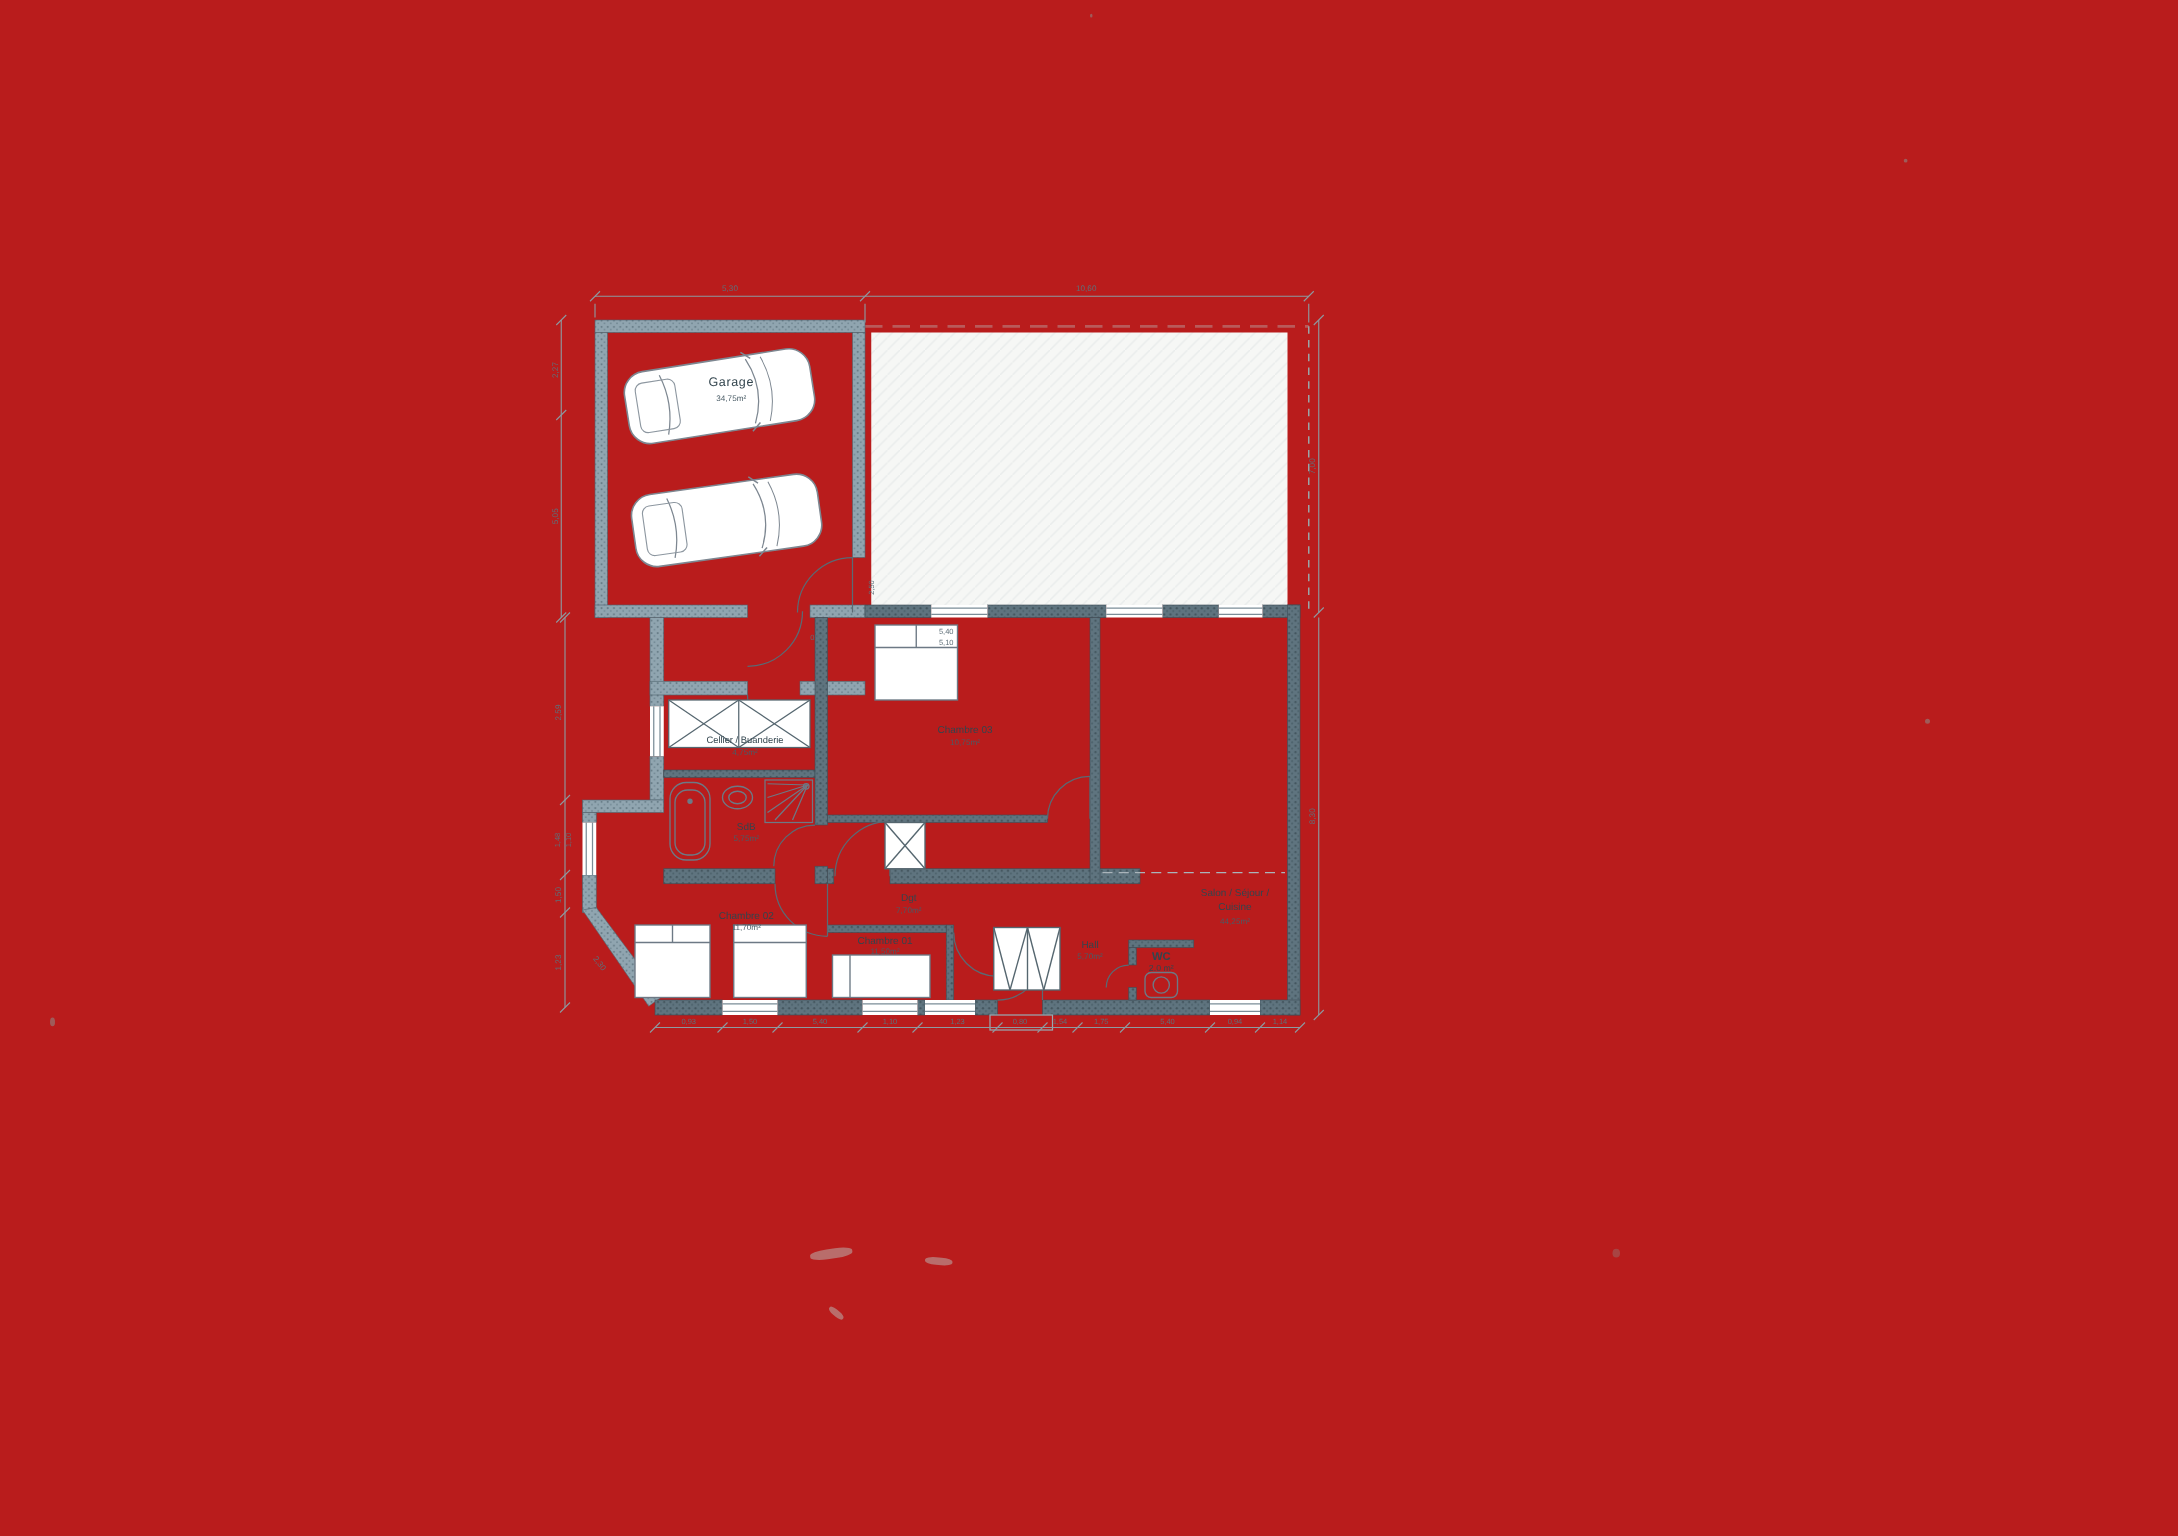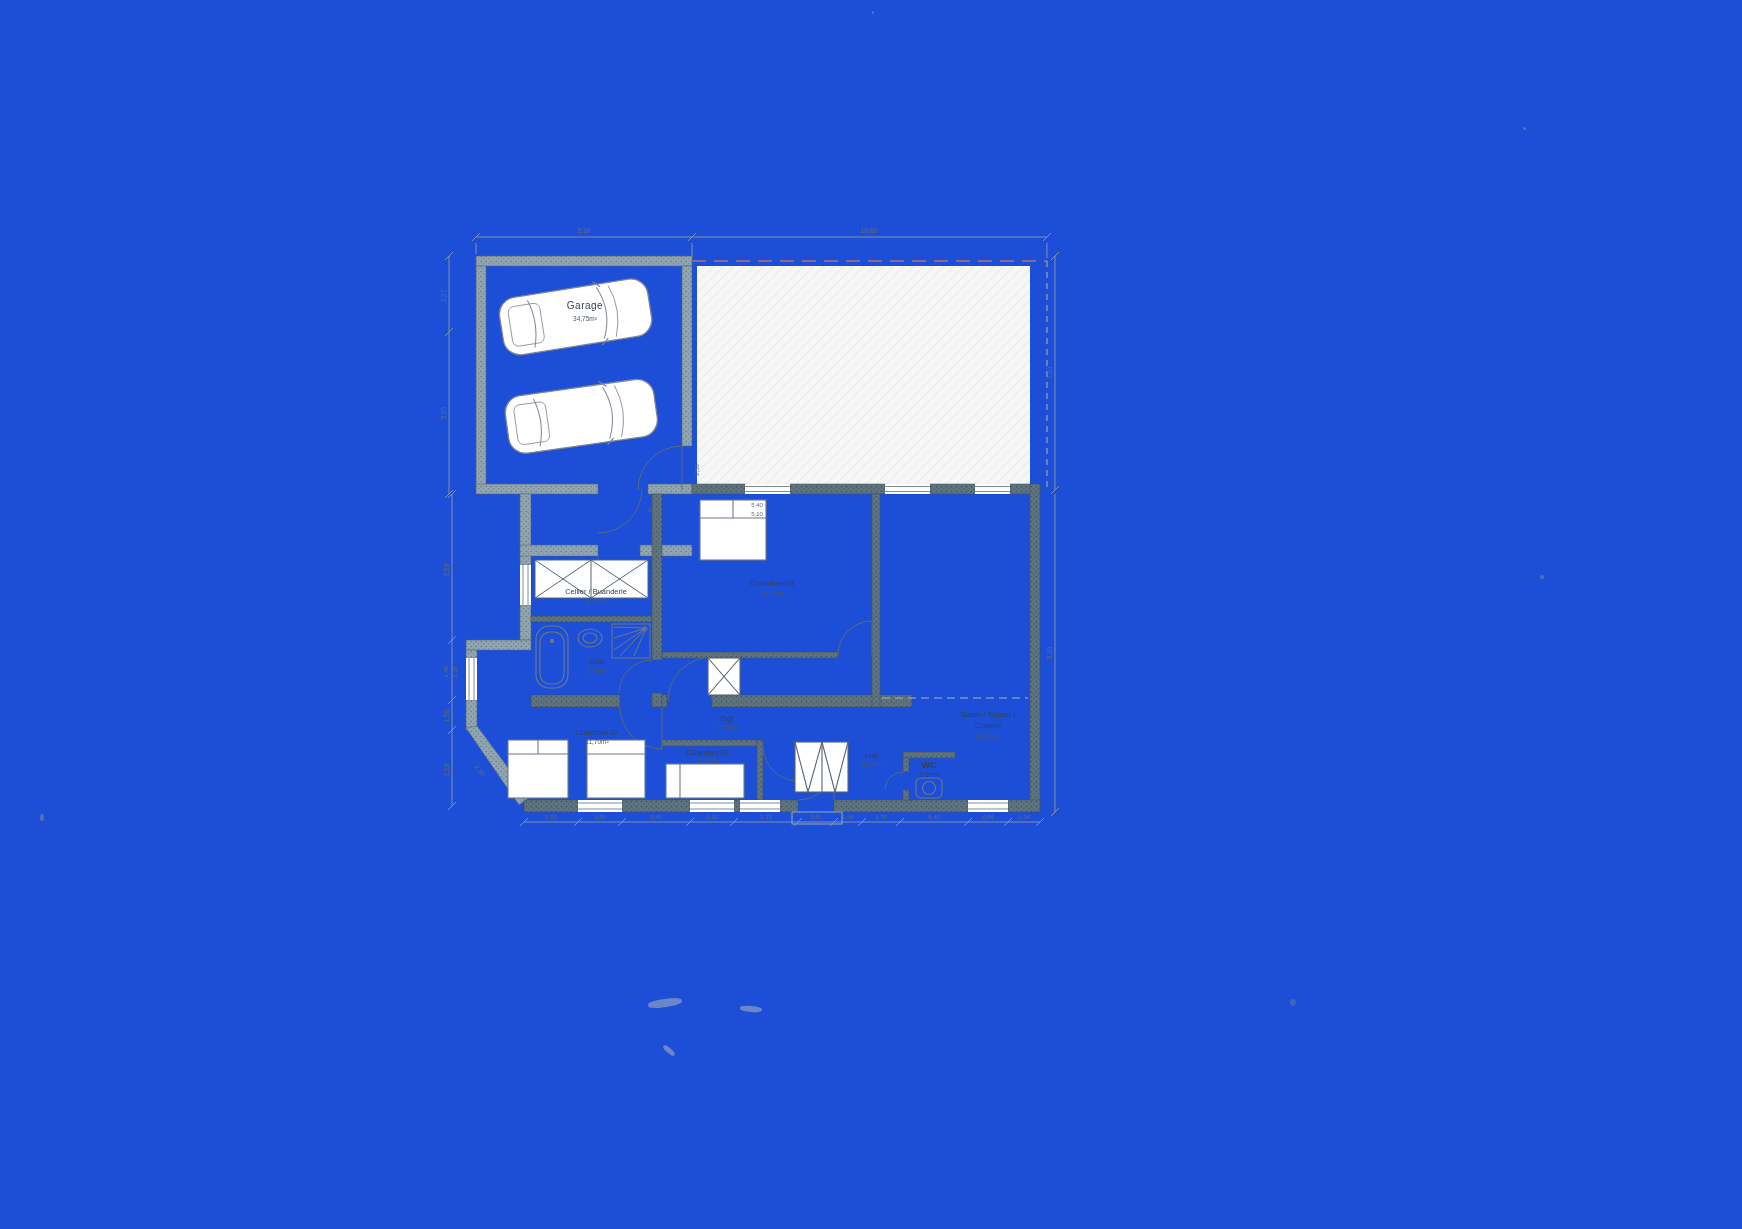--- a/index.html
+++ b/index.html
@@ -1,16 +1,16 @@
 <!DOCTYPE html>
 <html><head>
 <meta charset="utf-8">
 <style>
   html,body{margin:0;padding:0;background:#f4f4f2;}
-  .paper{position:relative;width:1742px;height:1229px;background:#1d4ed8;overflow:hidden;
+  .paper{position:relative;width:1742px;height:1229px;background:#b91c1c;overflow:hidden;
          font-family:"Liberation Sans", sans-serif;}
   svg{position:absolute;left:0;top:0;}
   text{font-family:"Liberation Sans", sans-serif;fill:#33454e;}
   .rl{font-size:8px;}
   .ra{font-size:6.5px;fill:#4a5c66;}
   .big{font-size:10px;letter-spacing:.5px;}
   .dim{font-size:6.5px;fill:#5f6f78;}
   .dimsm{font-size:6px;fill:#5f6f78;}
   .wc{font-size:9px;font-weight:600;}
   .wca{font-size:7px;}

